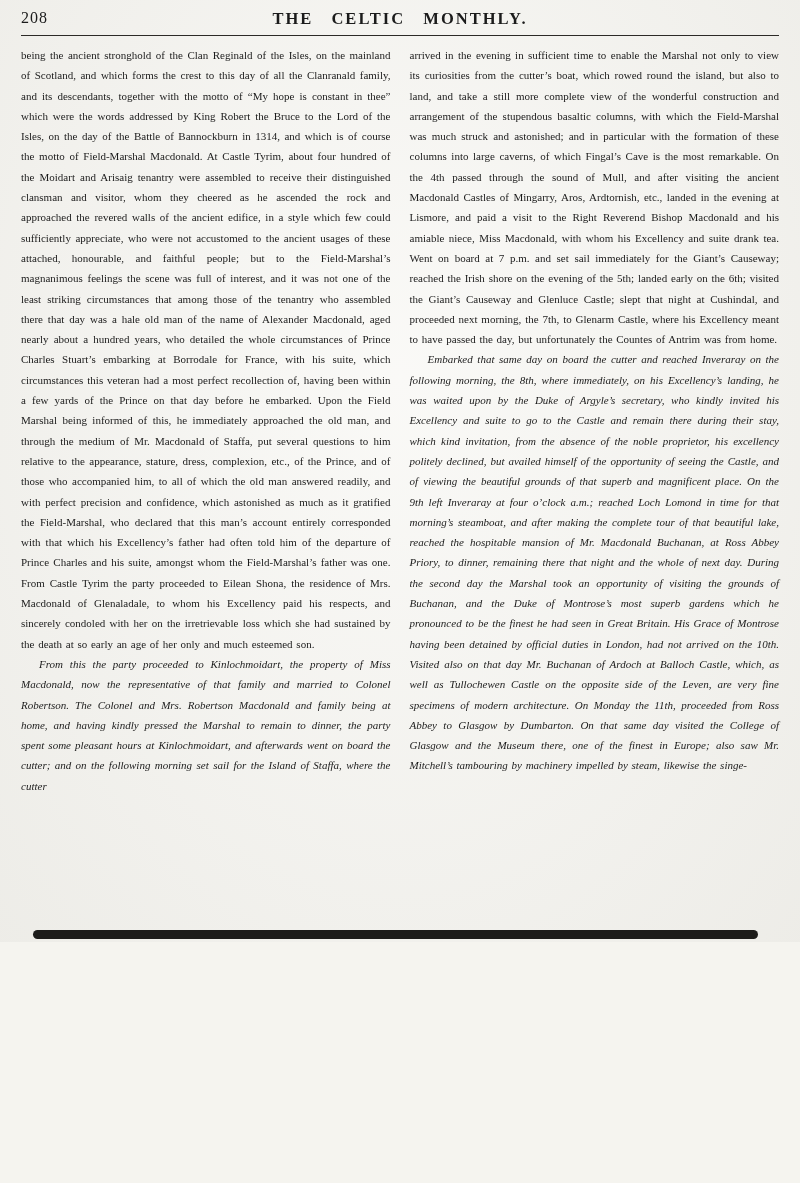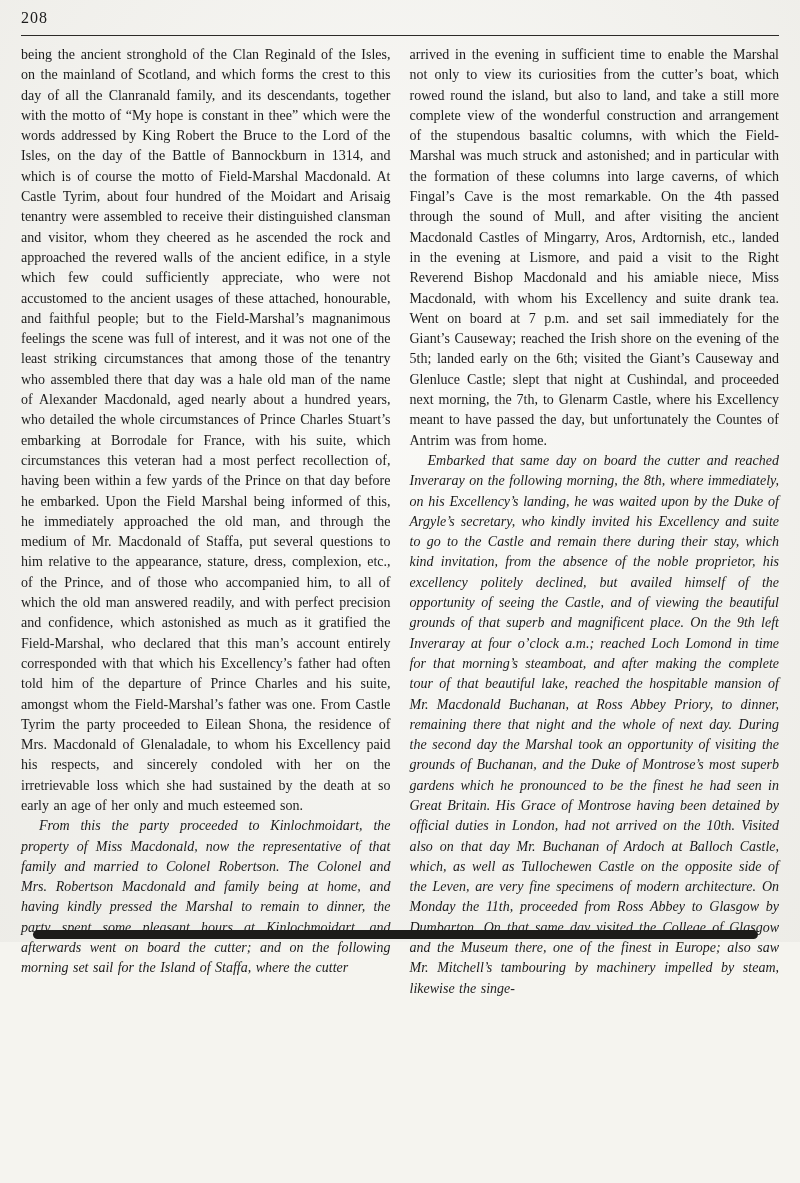--- a/index.html
+++ b/index.html
@@ -37,41 +37,42 @@
     margin-top:3px;
   }
   .columns {
     display:flex;
     gap:19px;
     margin-top:9px;
   }
   .col {
     flex:1 1 0;
     text-align:justify;
-    font-size:14px;
+    font-size:11px;
     line-height:20.3px;
     word-spacing:1px;
   }
   .col p { margin:0; }
   .col p.indent { text-indent:18px;font-style:italic; }
   .scan-bar {
     position:absolute;
     left:33px; right:42px; bottom:3px;
     height:9px;
     background:#1d1c1a;
     border-radius:5px;
   }
 </style>
 </head>
 <body>
 
 <div class="page">
 
   <header class="header">
     <span class="page-number">208</span>
+    <h1 class="title">THE CELTIC MONTHLY.</h1>
   </header>
 
   <div class="rule"></div>
 
   <main class="columns">
 
     <section class="col">
       <p>being the ancient stronghold of the Clan Reginald of the Isles, on the mainland of Scotland, and which forms the crest to this day of all the Clanranald family, and its descendants, together with the motto of “My hope is constant in thee” which were the words addressed by King Robert the Bruce to the Lord of the Isles, on the day of the Battle of Bannockburn in 1314, and which is of course the motto of Field-Marshal Macdonald.  At Castle Tyrim, about four hundred of the Moidart and Arisaig tenantry were assembled to receive their distinguished clansman and visitor, whom they cheered as he ascended the rock and approached the revered walls of the ancient edifice, in a style which few could sufficiently appreciate, who were not accustomed to the ancient usages of these attached, honourable, and faithful people; but to the Field-Marshal’s magnanimous feelings the scene was full of interest, and it was not one of the least striking circumstances that among those of the tenantry who assembled there that day was a hale old man of the name of Alexander Macdonald, aged nearly about a hundred years, who detailed the whole circumstances of Prince Charles Stuart’s embarking at Borrodale for France, with his suite, which circumstances this veteran had a most perfect recollection of, having been within a few yards of the Prince on that day before he embarked.  Upon the Field Marshal being informed of this, he immediately approached the old man, and through the medium of Mr. Macdonald of Staffa, put several questions to him relative to the appearance, stature, dress, complexion, etc., of the Prince, and of those who accompanied him, to all of which the old man answered readily, and with perfect precision and confidence, which astonished as much as it gratified the Field-Marshal, who declared that this man’s account entirely corresponded with that which his Excellency’s father had often told him of the departure of Prince Charles and his suite, amongst whom the Field-Marshal’s father was one.  From Castle Tyrim the party proceeded to Eilean Shona, the residence of Mrs. Macdonald of Glenaladale, to whom his Excellency paid his respects, and sincerely condoled with her on the irretrievable loss which she had sustained by the death at so early an age of her only and much esteemed son.</p>
       <p class="indent">From this the party proceeded to Kinlochmoidart, the property of Miss Macdonald, now the representative of that family and married to Colonel Robertson.  The Colonel and Mrs. Robertson Macdonald and family being at home, and having kindly pressed the Marshal to remain to dinner, the party spent some pleasant hours at Kinlochmoidart, and afterwards went on board the cutter; and on the following morning set sail for the Island of Staffa, where the cutter</p>
     </section>

